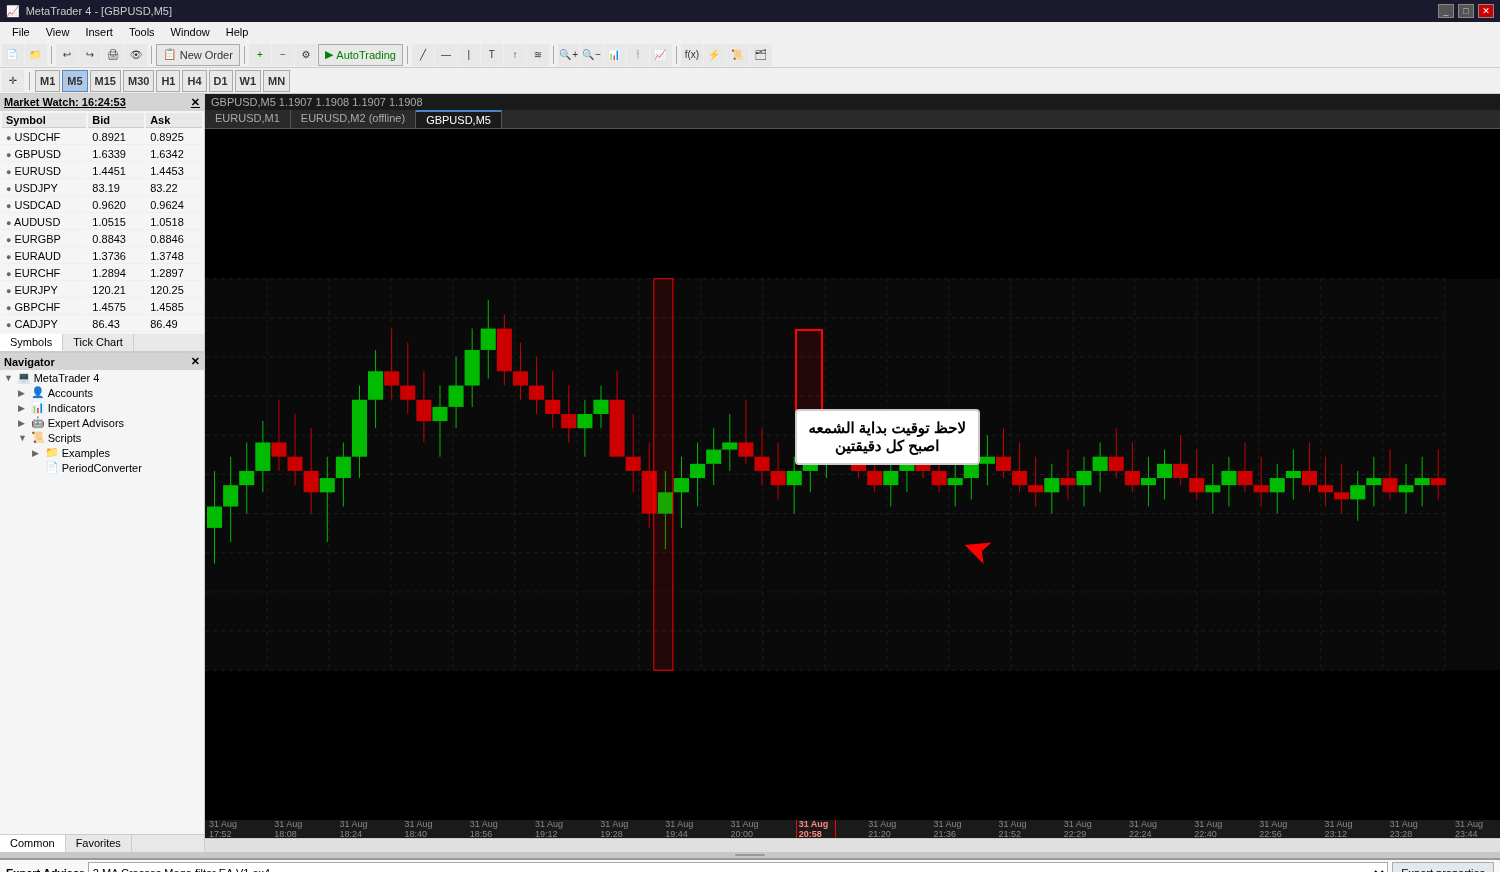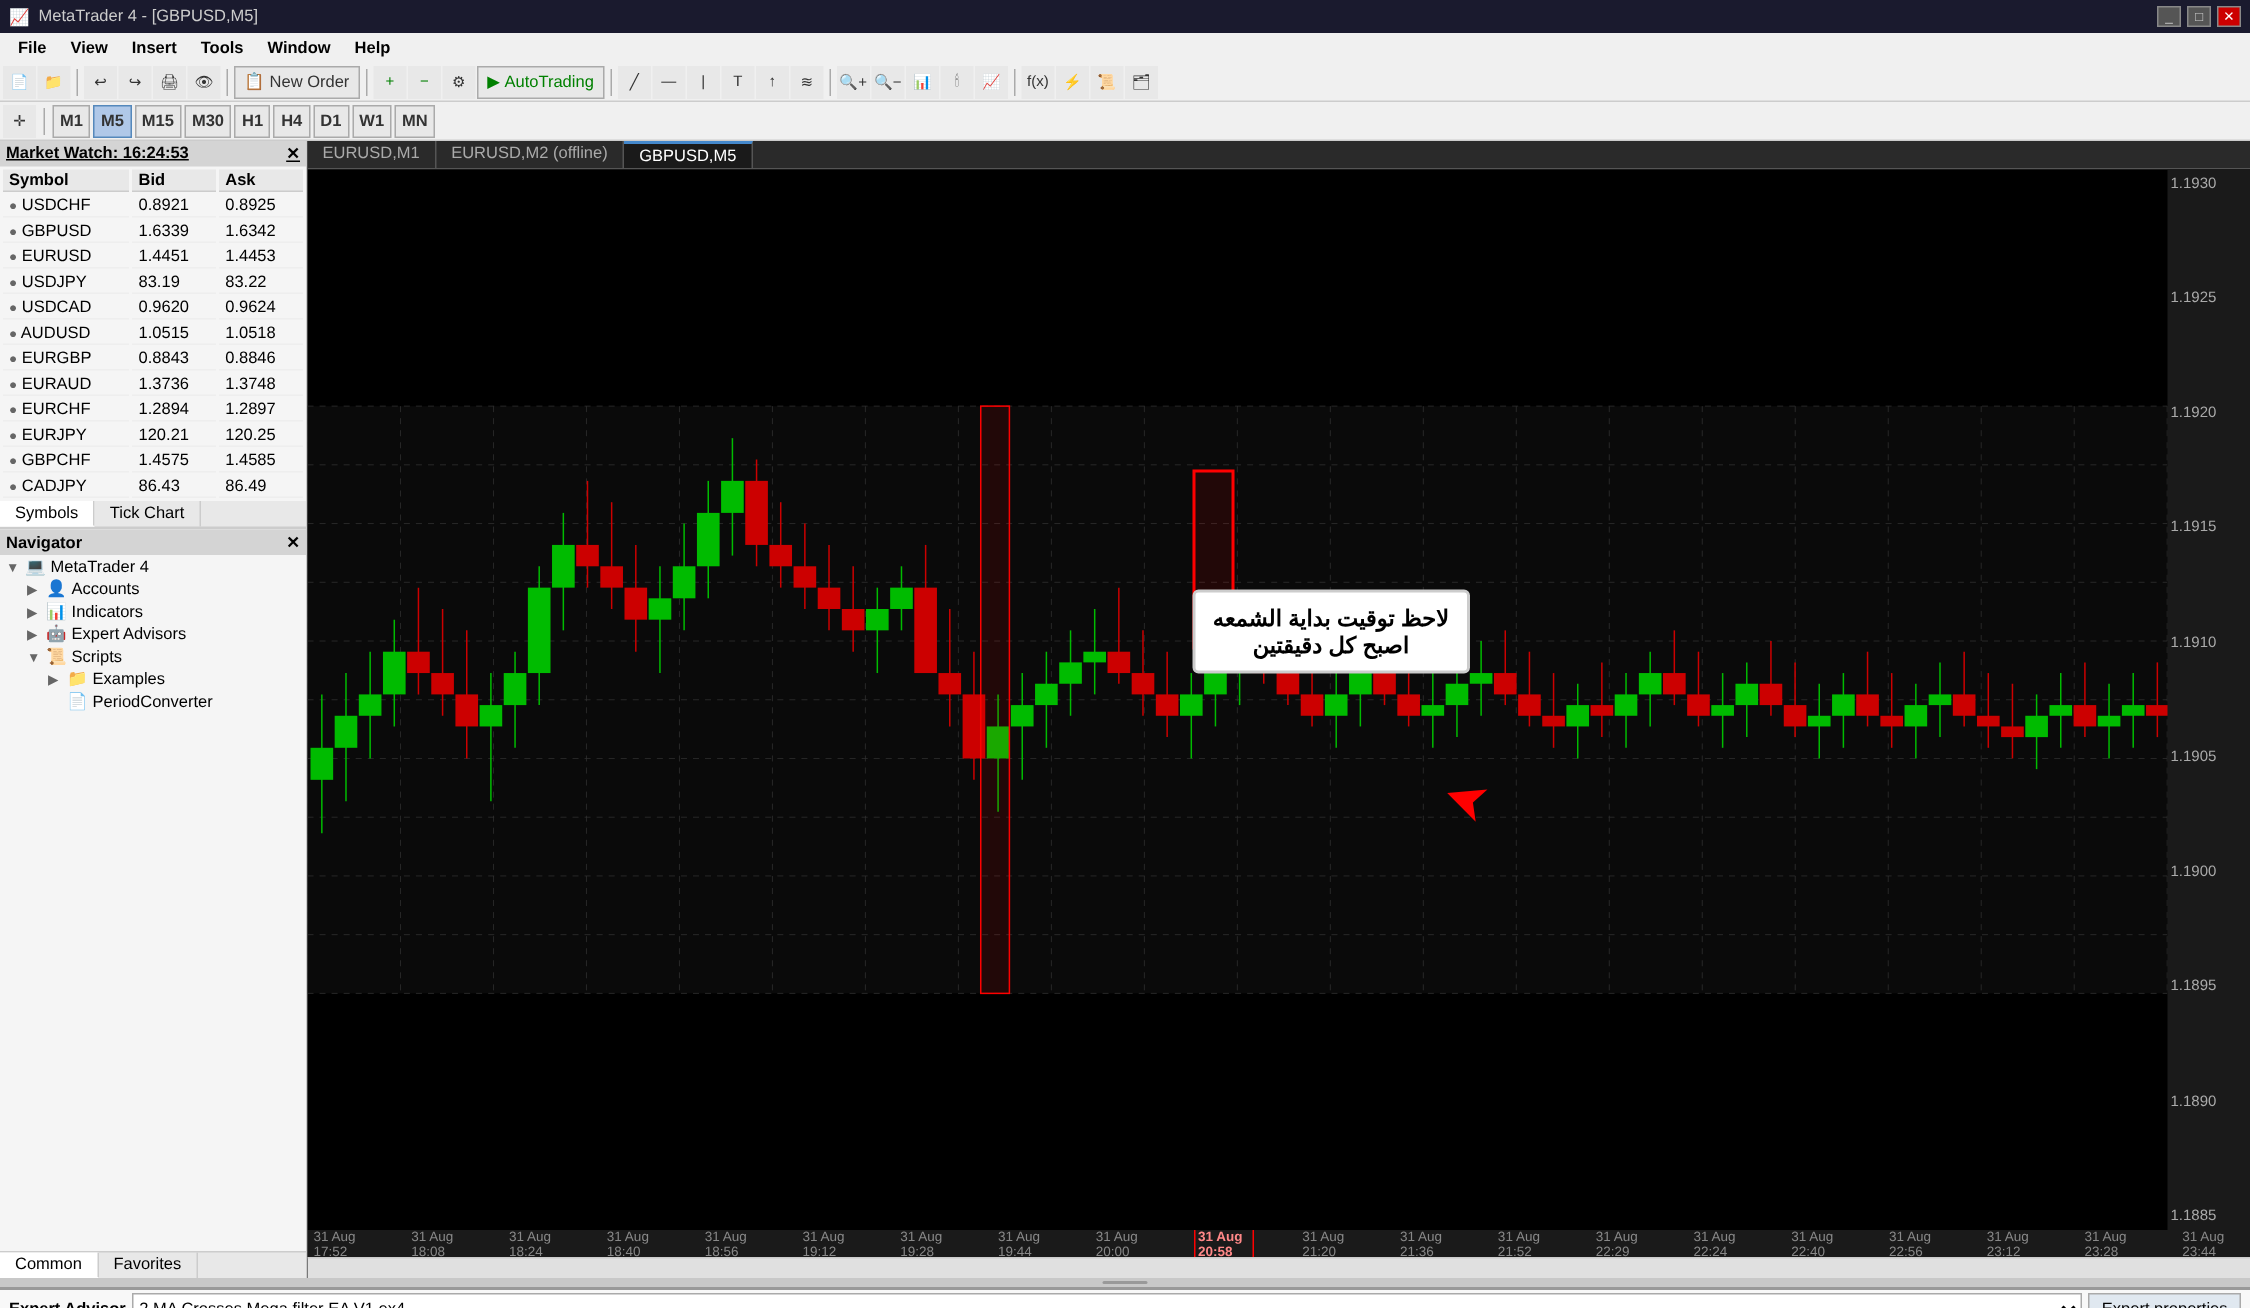--- a/index.html
+++ b/index.html
@@ -5,21 +5,21 @@
     * { margin: 0; padding: 0; box-sizing: border-box; }
     body { width: 1500px; height: 872px; overflow: hidden; font-family: 'Segoe UI', Arial, sans-serif; font-size: 11px; background: #2b2b2b; color: #d4d4d4; }
 
     
     #titlebar { background: #1a1a2e; height: 22px; display: flex; align-items: center; justify-content: space-between; padding: 0 6px; color: #ccc; font-size: 11px; }
     #titlebar-left { display: flex; align-items: center; gap: 6px; }
     #titlebar-controls { display: flex; gap: 4px; }
     .tb-btn { width: 16px; height: 14px; background: #555; border: 1px solid #888; display: flex; align-items: center; justify-content: center; font-size: 9px; cursor: pointer; color: #ccc; }
 
     
-    #menubar { background: #f0f0f0; height: 20px; display: flex; align-items: center; padding: 0 4px; color: #000; font-size: 11px; font-weight: bold; }
+    #menubar { background: #f0f0f0; height: 20px; display: flex; align-items: center; padding: 0 4px; color: #000; font-size: 11px; }
     .menu-item { padding: 0 8px; cursor: pointer; height: 100%; display: flex; align-items: center; }
 
     
     #toolbar1 { background: #f0f0f0; height: 26px; display: flex; align-items: center; padding: 0 2px; border-bottom: 1px solid #ccc; gap: 1px; }
     .tb-sep { width: 1px; height: 18px; background: #aaa; margin: 0 3px; }
     .tb-icon-btn { width: 22px; height: 22px; background: #e8e8e8; border: 1px solid transparent; display: flex; align-items: center; justify-content: center; cursor: pointer; font-size: 10px; color: #333; }
     .tb-text-btn { height: 22px; padding: 0 6px; background: #e8e8e8; border: 1px solid #aaa; display: flex; align-items: center; gap: 3px; cursor: pointer; font-size: 11px; color: #333; }
     .tb-text-btn.green { color: #008000; }
 
     
@@ -311,20 +311,23 @@
       <div id="nav-tabs">
         <div class="nav-tab active">Common</div>
         <div class="nav-tab">Favorites</div>
       </div>
     </div>
 
   </div>
 
   <div id="chart-area">
 
+    <div id="chart-header">
+      <span>GBPUSD,M5 1.1907 1.1908 1.1907 1.1908</span>
+    </div>
 
     <div style="flex:1; display:flex; flex-direction:column; position:relative;">
       <div id="chart-canvas" style="flex:1; position:relative;">
         <svg id="chart-svg" style="width:100%;height:100%;" viewBox="0 0 1290 390" preserveAspectRatio="xMidYMid meet">
             <rect width="1290" height="390" fill="#0a0a0a"></rect>
             <line x1="0" y1="0" x2="1235" y2="0" stroke="#333" stroke-width="0.5" stroke-dasharray="4,4"></line>
             <line x1="0" y1="39" x2="1235" y2="39" stroke="#333" stroke-width="0.5" stroke-dasharray="4,4"></line>
             <line x1="0" y1="78" x2="1235" y2="78" stroke="#333" stroke-width="0.5" stroke-dasharray="4,4"></line>
             <line x1="0" y1="117" x2="1235" y2="117" stroke="#333" stroke-width="0.5" stroke-dasharray="4,4"></line>
             <line x1="0" y1="156" x2="1235" y2="156" stroke="#333" stroke-width="0.5" stroke-dasharray="4,4"></line>
@@ -514,32 +517,20 @@
         
         <div class="highlight-box" style="left:590px; top:200px; width:28px; height:120px; border:2px solid red; position:absolute;"></div>
         
         <div class="annotation-box" style="right:520px; top:280px; position:absolute; min-width:180px;">
           <div style="font-size:15px; font-weight:bold;">لاحظ توقيت بداية الشمعه</div>
           <div style="font-size:15px; font-weight:bold;">اصبح كل دقيقتين</div>
         </div>
         
         <div style="position:absolute; right:508px; top:400px; color:red; font-size:36px; transform:rotate(200deg);">➤</div>
         
-        <div id="price-axis">
-          <span>1.1930</span>
-          <span>1.1925</span>
-          <span>1.1920</span>
-          <span>1.1915</span>
-          <span>1.1910</span>
-          <span>1.1905</span>
-          <span>1.1900</span>
-          <span>1.1895</span>
-          <span>1.1890</span>
-          <span>1.1885</span>
-        </div>
       </div>
 
       <div id="time-axis" style="height:18px; background:#1a1a1a; color:#888; font-size:9px; display:flex; align-items:center; overflow:hidden; padding-left:4px; gap:32px;">
         <span>31 Aug 17:52</span>
         <span>31 Aug 18:08</span>
         <span>31 Aug 18:24</span>
         <span>31 Aug 18:40</span>
         <span>31 Aug 18:56</span>
         <span>31 Aug 19:12</span>
         <span>31 Aug 19:28</span>

